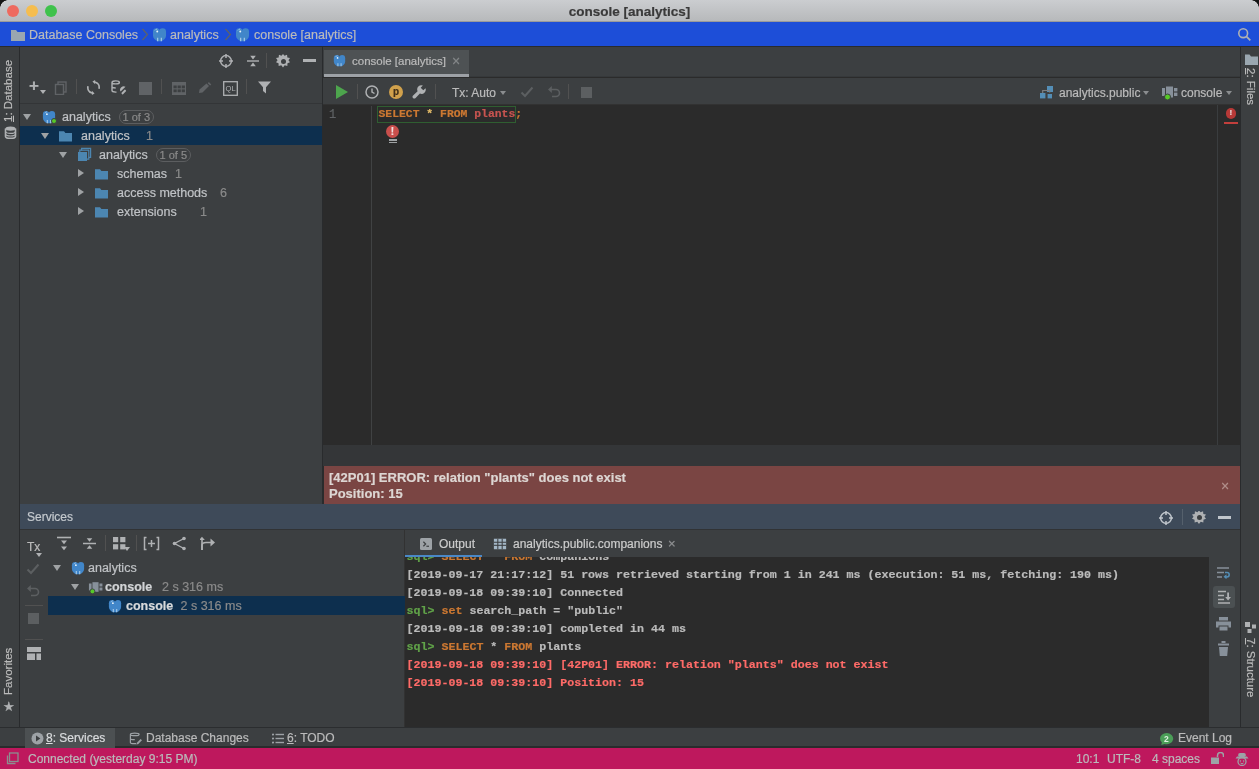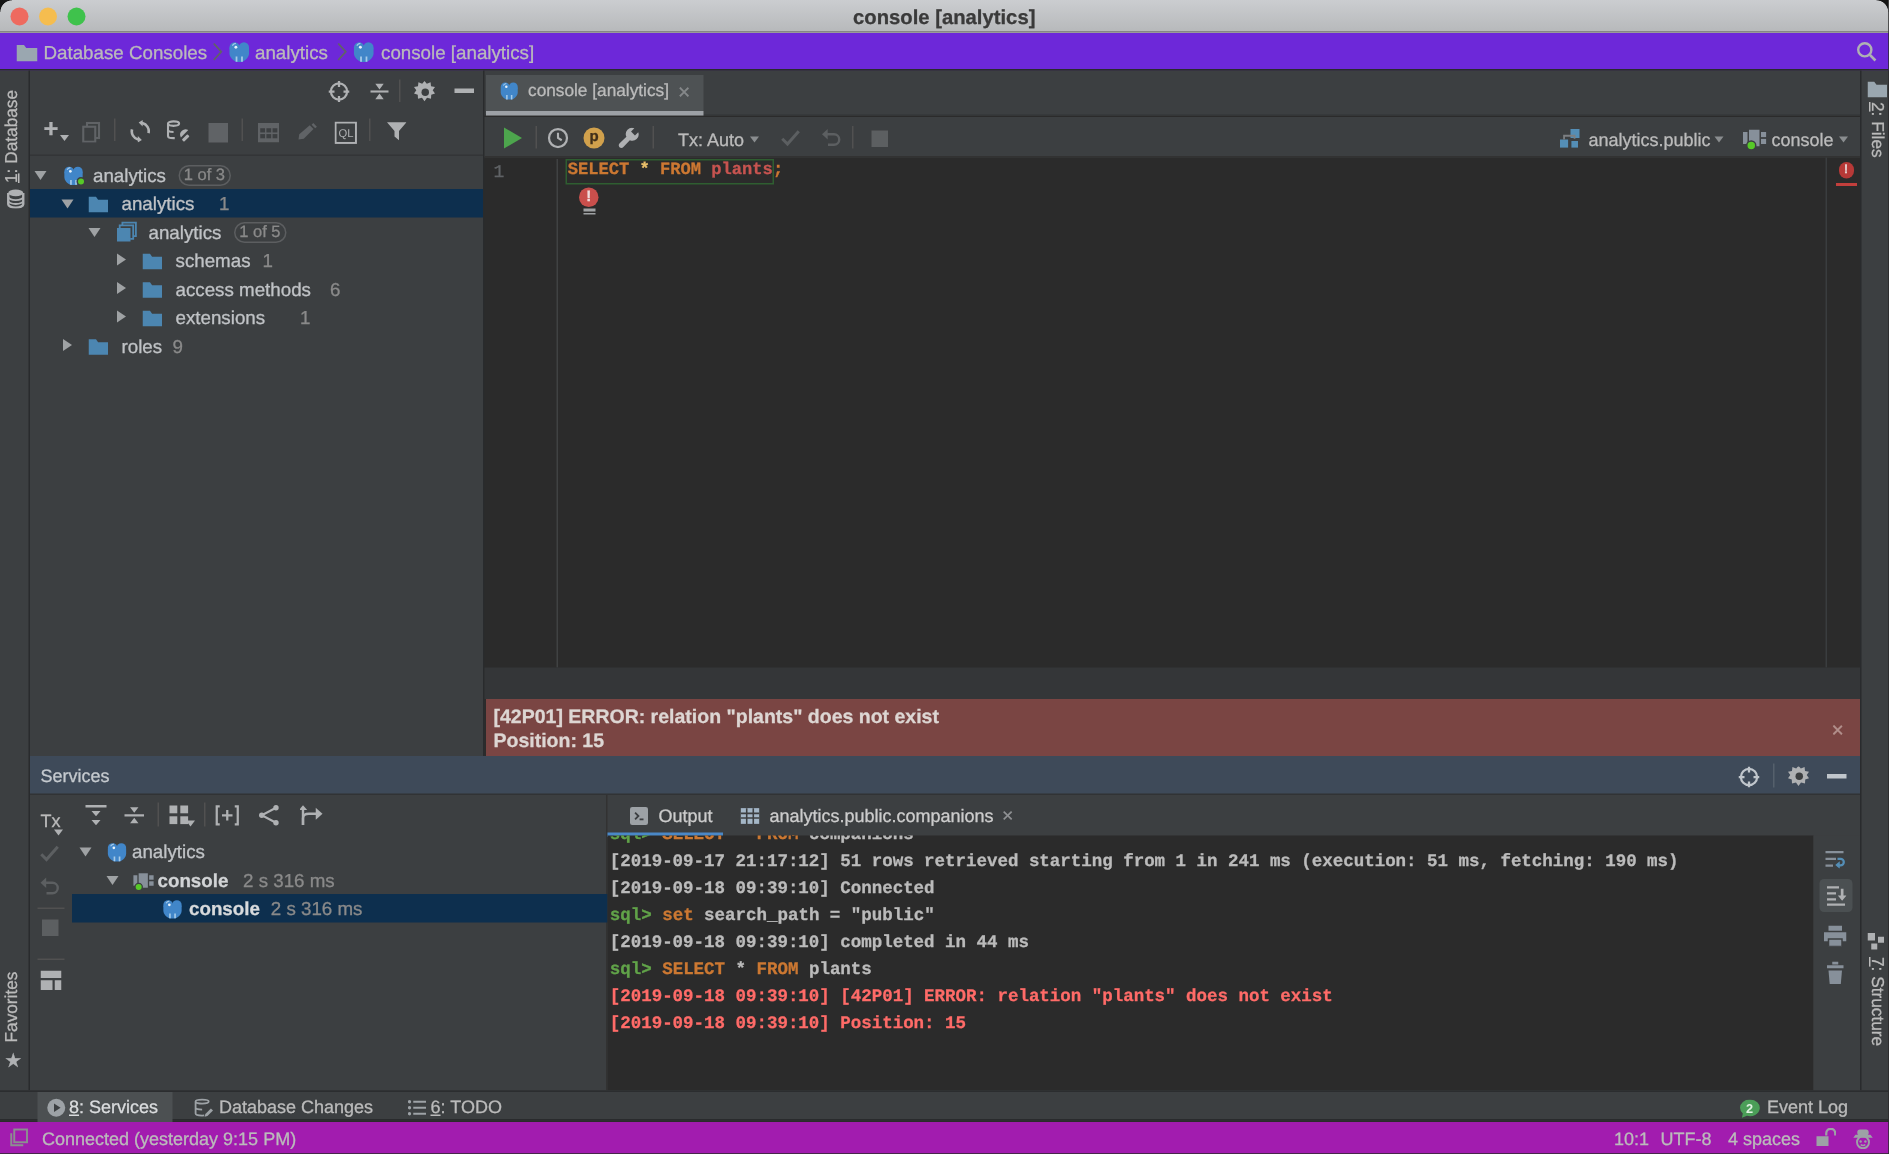--- a/index.html
+++ b/index.html
@@ -8,21 +8,21 @@
 .a{position:absolute}
 .mono{font-family:"Liberation Mono",monospace}
 .sql{color:#61a349;}
 .kw{color:#cc7832}
 .err{color:#ff6b68}
 
 #titlebar{left:0;top:0;width:1259px;height:22px;background:linear-gradient(#cbcdd0,#b7b9bb);border-bottom:1px solid #9a9a9a}
 .tl{width:12px;height:12px;border-radius:50%;top:5px}
 #title-text{width:100%;text-align:center;top:3.5px;color:#3a3a3a;font-size:13.5px;font-weight:600}
 
-#crumbs{left:0;top:22px;width:1259px;height:25px;background:#6d28d9;border-bottom:1px solid #292b2d}
+#crumbs{left:0;top:22px;width:1259px;height:25px;background:#1d4ed8;border-bottom:1px solid #292b2d}
 .crumb-txt{top:5.5px;color:#bbbbbb;font-size:12.5px}
 
 #lstripe{left:0;top:47px;width:20px;height:680px;background:#3c3f41;border-right:1px solid #292b2d}
 #rstripe{left:1240px;top:47px;width:19px;height:680px;background:#3c3f41;border-left:1px solid #292b2d}
 .vtxt{color:#bbbbbb;font-size:11.5px;white-space:nowrap}
 
 #dbpanel{left:20px;top:47px;width:303px;height:457px;background:#3c3f41;border-right:1px solid #292b2d}
 #dbhead{left:0;top:0;width:302px;height:26px;border-bottom:1px solid #333537}
 #dbtool{left:0;top:26px;width:302px;height:31px;border-bottom:1px solid #333537}
 .sep{width:1px;background:#515151}
@@ -45,21 +45,21 @@
 #banner{left:1px;top:419px;width:916px;height:38px;background:#7a4543;color:#d8d0cd}
 
 #svc{left:20px;top:504px;width:1220px;height:223px;background:#3c3f41}
 #svchead{left:0;top:0;width:1220px;height:26px;background:#3e4a59;border-bottom:1px solid #313335}
 #svcltool{left:0;top:26px;width:28px;height:197px}
 #svctabs{left:385px;top:26px;width:835px;height:27px}
 #svccon{left:385px;top:53px;width:804px;height:170px;background:#2b2b2b;overflow:hidden}
 #svcrtool{left:1189px;top:53px;width:31px;height:170px;background:#3c3f41}
 
 #winbar{left:0;top:727px;width:1259px;height:20px;background:#3c3f41;border-top:1px solid #2b2d2f;border-bottom:1px solid #292b2d}
-#statusbar{left:0;top:748px;width:1259px;height:21px;background:#a21caf}
+#statusbar{left:0;top:748px;width:1259px;height:21px;background:#be185d}
 </style>
 </head>
 <body>
 <svg width="0" height="0" style="position:absolute">
 <defs>
 <g id="pg">
   <circle cx="4.1" cy="4.3" r="3.2" fill="#4186c9"></circle>
         <circle cx="9.9" cy="4.3" r="3.2" fill="#4186c9"></circle>
         <path fill="#4186c9" d="M.9 4.6h12.2V8c0 2.5-2.1 4.5-4.4 5.3H5.3C3 12.5.9 10.5.9 8z"></path>
         <circle cx="4.9" cy="4.2" r=".9" fill="#e8f2fa"></circle>
@@ -236,28 +236,20 @@
       <div class="a cnt" style="left:200px;top:3px;font-size:12.5px">6</div>
     </div>
     <div class="a treerow" style="top:97px">
       <div class="a arrow-r" style="left:58px;top:5px"></div>
       <svg class="a" style="left:75px;top:3px" width="13" height="13">
           <use href="#folder"></use>
         </svg>
       <div class="a" style="left:97px;top:3px;font-size:12.5px;color:#c0c3c6">extensions</div>
       <div class="a cnt" style="left:180px;top:3px;font-size:12.5px">1</div>
     </div>
-    <div class="a treerow" style="top:116px">
-      <div class="a arrow-r" style="left:22px;top:5px"></div>
-      <svg class="a" style="left:39px;top:3px" width="13" height="13">
-          <use href="#folder"></use>
-        </svg>
-      <div class="a" style="left:61px;top:3px;font-size:12.5px;color:#c0c3c6">roles</div>
-      <div class="a cnt" style="left:95px;top:3px;font-size:12.5px">9</div>
-    </div>
   </div>
 </div>
 
 <div class="a" id="edzone">
   <div class="a" id="tabbar">
     <div class="a" id="edtab">
       <svg class="a" style="left:9px;top:4px" width="13" height="13" viewBox="0 0 14 14">
           <use href="#pg"></use>
         </svg>
       <div class="a" style="left:28px;top:4.5px;color:#bbbbbb;font-size:11.5px">console [analytics]</div>

